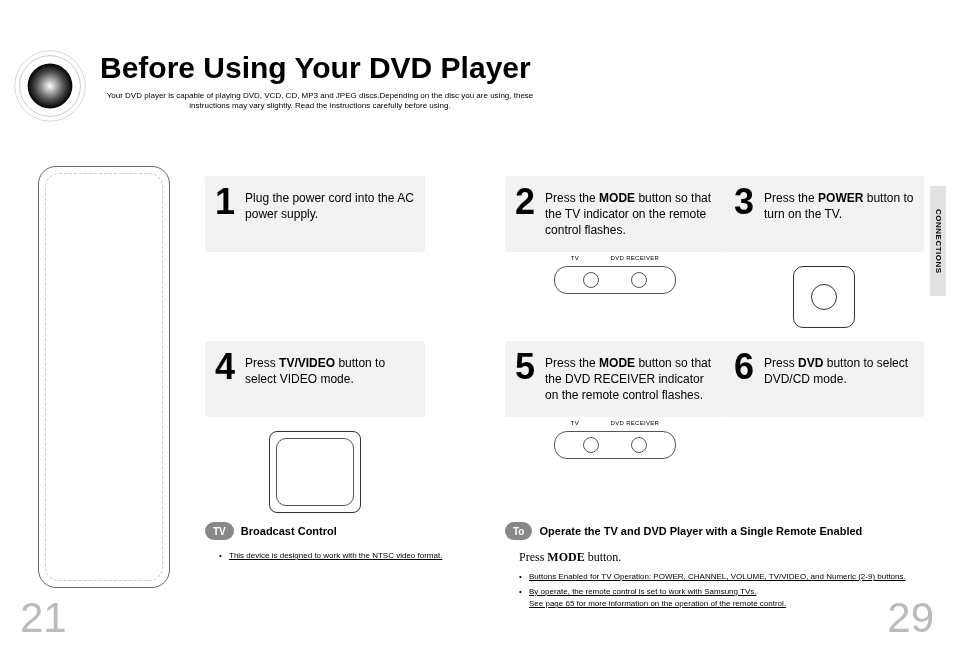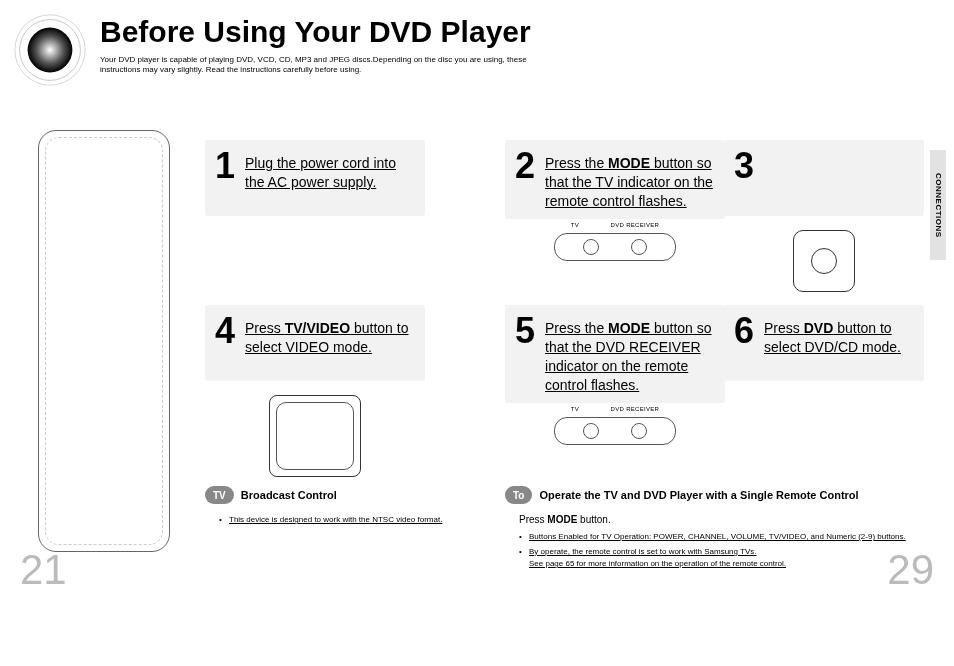--- a/index.html
+++ b/index.html
@@ -1,26 +1,26 @@
 <!DOCTYPE html>
 <html><head>
 <meta charset="utf-8">
 <style>
   html,body{margin:0;padding:0;background:#fff;font-family:Arial,Helvetica,sans-serif;color:#000;}
-  .page{position:relative;width:954px;height:610px;background:#fff;overflow:hidden;}
+  .page{position:relative;width:954px;height:610px;background:#fff;overflow:hidden;margin-top:36px;}
   .hdr{position:absolute;left:70px;top:15px;right:30px;}
   .speaker{position:absolute;left:10px;top:10px;width:80px;height:80px;}
   .title{font-size:30px;font-weight:bold;margin-left:30px;}
-  .subtitle{font-size:8px;margin-left:30px;margin-top:6px;max-width:440px;line-height:1.3;}
+  .subtitle{font-size:8px;margin-left:30px;margin-top:6px;max-width:440px;line-height:1.3;text-align:center;}
   .remote{position:absolute;left:38px;top:130px;width:130px;height:420px;border:1px solid #666;border-radius:18px;background:#fff;}
   .remote-inner{position:absolute;inset:6px;border:1px dashed #ccc;border-radius:14px;}
   .step{position:absolute;width:220px;}
   .step-box{background:#f2f2f2;border-radius:3px;padding:8px 10px 8px 10px;display:flex;align-items:flex-start;min-height:60px;}
   .num{font-size:36px;font-weight:bold;line-height:1;margin-right:10px;}
-  .txt{font-size:14px;line-height:1.35;padding-top:6px;text-decoration:underline;}
+  .txt{font-size:12px;line-height:1.35;padding-top:6px;}
   .txt b{font-weight:bold;}
   .s1{left:205px;top:140px;}
   .s2{left:505px;top:140px;}
   .s3{left:724px;top:140px;width:200px;}
   .s4{left:205px;top:305px;}
   .s5{left:505px;top:305px;}
   .s6{left:724px;top:305px;width:200px;}
   .ill{display:flex;justify-content:center;margin-top:14px;}
   .pill{width:120px;height:26px;border:1px solid #555;border-radius:13px;display:flex;align-items:center;justify-content:center;gap:32px;position:relative;}
   .pill .dot{width:14px;height:14px;border:1px solid #555;border-radius:50%;}
@@ -32,22 +32,22 @@
   .sidebar{position:absolute;right:8px;top:150px;width:16px;height:110px;background:#e2e2e2;display:flex;align-items:center;justify-content:center;}
   .sidebar span{writing-mode:vertical-rl;font-size:8px;font-weight:bold;letter-spacing:0.5px;}
   .chip{display:inline-flex;align-items:center;justify-content:center;background:#888;color:#fff;font-size:10px;font-weight:bold;height:18px;padding:0 8px;border-radius:9px;margin-right:4px;}
   .sec{position:absolute;font-size:11px;}
   .sec-tv{left:205px;top:486px;width:270px;}
   .sec-to{left:505px;top:486px;width:420px;}
   .sec-title{font-weight:bold;margin-bottom:10px;}
   ul.bul{list-style:none;padding:0;margin:6px 0 0 14px;text-decoration:underline;}
   ul.bul li{font-size:8px;line-height:1.5;position:relative;padding-left:10px;margin-bottom:3px;}
   ul.bul li::before{content:"•";position:absolute;left:0;top:0;}
-  .pressline{font-size:10px;margin-left:14px;}
-  .pgnum{position:absolute;bottom:16px;font-size:42px;font-weight:300;color:#bbb;}
+  .pressline{font-size:12px;margin-left:14px;font-family:Liberation Serif, serif;}
+  .pgnum{position:absolute;bottom:4px;font-size:42px;font-weight:300;color:#bbb;}
   .pgl{left:20px;}
   .pgr{right:20px;}
 </style>
 </head>
 <body>
 
 <div class="page">
 
   <svg class="speaker" viewBox="0 0 100 100">
     <circle cx="50" cy="50" r="44" fill="none" stroke="#ccc" stroke-width="1"></circle>
@@ -99,20 +99,23 @@
           </div>
         <div class="dot"></div>
           <div class="dot"></div>
       </div>
     </div>
   </div>
 
   <div class="step s3">
     <div class="step-box">
       <div class="num">3</div>
+      <div class="txt">
+        <span>Press the </span><b>POWER</b><span> button to turn on the TV.</span>
+      </div>
     </div>
     <div class="ill">
       <div class="hand"></div>
     </div>
   </div>
 
   <div class="step s4">
     <div class="step-box">
       <div class="num">4</div>
       <div class="txt">
@@ -156,21 +159,21 @@
     <div class="sec-title">
       <span class="chip">TV</span><span> Broadcast Control</span>
     </div>
     <ul class="bul">
       <li>This device is designed to work with the NTSC video format.</li>
     </ul>
   </div>
 
   <div class="sec sec-to">
     <div class="sec-title">
-      <span class="chip">To</span><span> Operate the TV and DVD Player with a Single Remote Control</span>
+      <span class="chip">To</span><span> Operate the TV and DVD Player with a Single Remote Enabled</span>
     </div>
     <div class="pressline">
       <span>Press </span><b>MODE</b><span> button.</span>
     </div>
     <ul class="bul">
       <li>Buttons Enabled for TV Operation: POWER, CHANNEL, VOLUME, TV/VIDEO, and Numeric (2-9) buttons.</li>
       <li>
         <span>By operate, the remote control is set to work with Samsung TVs.</span><br>
         <span>See page 65 for more information on the operation of the remote control.</span>
       </li>

